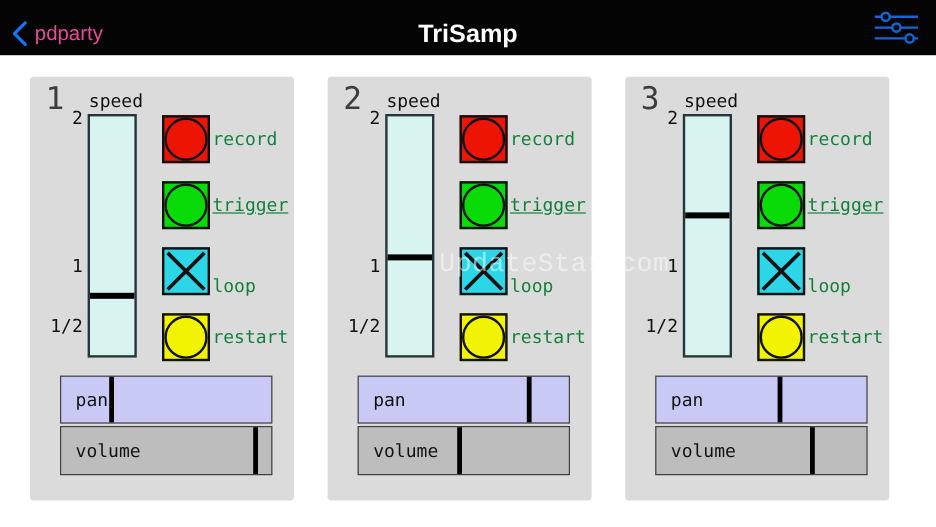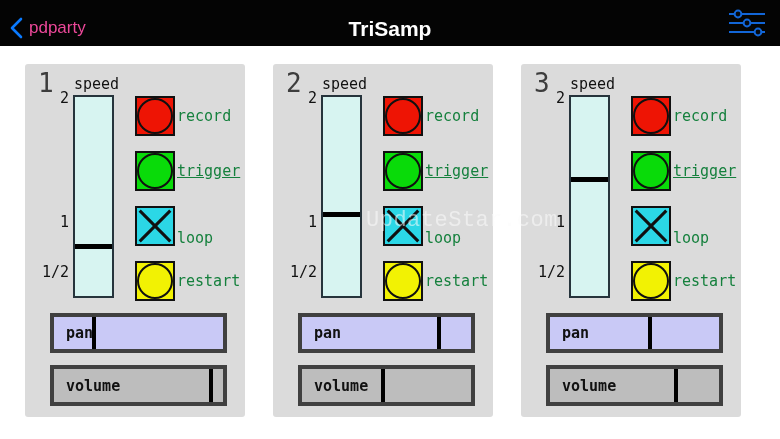--- a/index.html
+++ b/index.html
@@ -74,24 +74,24 @@
   .btn-record{top:32px;} .btn-trigger{top:87px;} .btn-loop{top:142px;} .btn-restart{top:197px;}
 
   .btn-label{
     position:absolute;left:152px;height:40px;
     display:flex;align-items:center;font-size:15px;color:#15803d;
   }
   .lbl-record{top:32px;} .lbl-trigger{top:87px;text-decoration:underline;} .lbl-loop{top:154px;} .lbl-restart{top:197px;}
 
   .hslider{
     position:absolute;left:25px;width:177px;
-    box-sizing:border-box;border:4px solid #404040;cursor:pointer;font-weight:bold;
+    box-sizing:border-box;border:1px solid #404040;cursor:pointer;
   }
   .pan-slider{top:249px;height:40px;background:#C9C9F6;}
-  .volume-slider{top:301px;height:41px;background:#BDBDBD;}
+  .volume-slider{top:291px;height:41px;background:#BDBDBD;}
   .hlabel{
     position:absolute;left:12px;top:50%;transform:translateY(-50%);
     font-size:15px;color:#111;
   }
   .hhandle{
     position:absolute;top:0;bottom:0;width:4px;background:#000;
   }
 
   .watermark{
     position:absolute;left:334px;top:208px;

